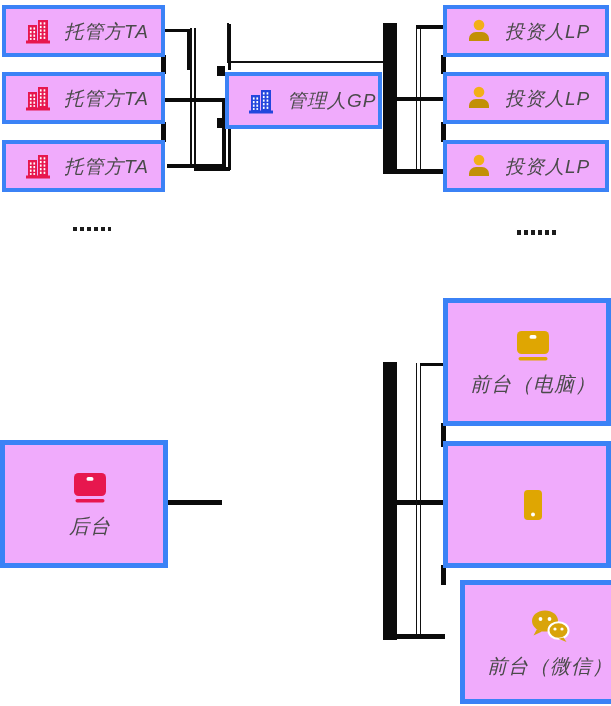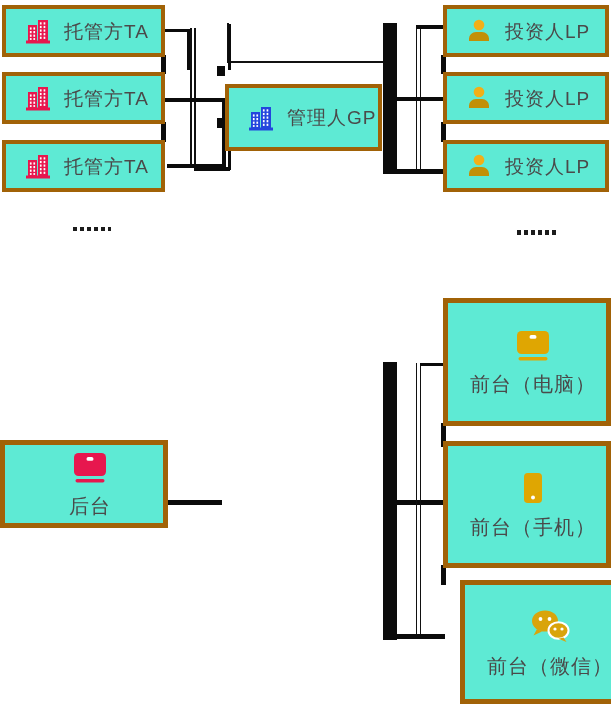--- a/index.html
+++ b/index.html
@@ -1,22 +1,22 @@
 <!DOCTYPE html>
 <html><head>
 <meta charset="utf-8">
 <style>
   html,body{margin:0;padding:0;background:#ffffff;}
   .stage{
     position:relative;width:611px;height:706px;background:#ffffff;overflow:hidden;
     font-family:"Liberation Sans","DejaVu Sans",sans-serif;
   }
   .box{
-    position:absolute;background:#5eead4;border:4px solid #a16207;
-    box-sizing:border-box;display:flex;align-items:center;
+    position:absolute;background:#f0abfc;border:4px solid #3b82f6;
+    box-sizing:border-box;display:flex;align-items:center;font-style:italic;
   }
   .box.h{flex-direction:row;padding-left:19px;gap:13px;}
   .box.v{flex-direction:column;justify-content:center;gap:13px;border-width:5px;padding-left:12px;}
   .label{
     color:#4a4a4a;font-size:19px;letter-spacing:1px;white-space:nowrap;line-height:1;
   }
   .box.v .label{font-size:20px;}
   .line{position:absolute;background:#0b0b0b;}
   .thin{background:#111111;}
   .frag{
@@ -155,21 +155,21 @@
           <rect x="14.9" y="15.1" width="1.7" height="2.2"></rect>
             <rect x="18.6" y="15.1" width="1.7" height="2.2"></rect>
           <rect x="14.9" y="18.7" width="1.7" height="2.2"></rect>
             <rect x="18.6" y="18.7" width="1.7" height="2.2"></rect>
         </g>
       </svg>
     </span>
     <span class="label">托管方TA</span>
   </div>
 
-  <div class="box h" style="left:225px;top:84px;width:157px;height:67px">
+  <div class="box h" style="left:225px;top:72px;width:157px;height:57px">
     <span class="icon">
       <svg width="26" height="26" viewBox="0 0 26 26">
         <rect x="1" y="22.5" width="24" height="3" fill="#2346DD"></rect>
         <rect x="3" y="7" width="9" height="16" fill="#2346DD"></rect>
         <rect x="13" y="2" width="10" height="21" fill="#2346DD"></rect>
         <g fill="#ffffff">
           <rect x="4.9" y="9.4" width="1.7" height="2.2"></rect>
             <rect x="8.4" y="9.4" width="1.7" height="2.2"></rect>
           <rect x="4.9" y="13" width="1.7" height="2.2"></rect>
             <rect x="8.4" y="13" width="1.7" height="2.2"></rect>
@@ -216,21 +216,21 @@
   <div class="box h" style="left:443px;top:140px;width:166px;height:52px">
     <span class="icon">
       <svg width="26" height="26" viewBox="0 0 26 26">
         <circle cx="13" cy="7" r="5.3" fill="#F2AF17"></circle>
         <path d="M3,23 v-2.5 a7,6.5 0 0 1 7,-6.5 h6 a7,6.5 0 0 1 7,6.5 V23 Z" fill="#C29007"></path>
       </svg>
     </span>
     <span class="label">投资人LP</span>
   </div>
 
-  <div class="box v" style="left:0px;top:440px;width:168px;height:88px">
+  <div class="box v" style="left:0px;top:440px;width:168px;height:128px">
     <span class="icon">
       <svg width="38" height="31" viewBox="0 0 38 31">
         <rect x="3" y="1" width="32" height="23" rx="4.5" fill="#E7174E"></rect>
         <rect x="15.5" y="5" width="7" height="3.8" rx="1.9" fill="#ffffff"></rect>
         <rect x="4.5" y="27" width="29" height="3.4" rx="1.7" fill="#E7174E"></rect>
       </svg>
     </span>
     <span class="label">后台</span>
   </div>
 
@@ -246,21 +246,20 @@
     <span class="label">前台（电脑）</span>
   </div>
 
   <div class="box v" style="left:443px;top:441px;width:168px;height:127px">
     <span class="icon">
       <svg width="26" height="32" viewBox="0 0 26 32">
         <rect x="4" y="1" width="18" height="30" rx="3.8" fill="#DFA602"></rect>
         <circle cx="13" cy="25.5" r="2" fill="#ffffff"></circle>
       </svg>
     </span>
-    <span class="label">前台（手机）</span>
   </div>
 
   <div class="box v" style="left:460px;top:580px;width:168px;height:124px">
     <span class="icon">
       <svg width="40" height="34" viewBox="0 0 40 34">
         <ellipse cx="15" cy="12" rx="13" ry="10.5" fill="#D9A40B"></ellipse>
         <path d="M7,20 L3.5,26.5 L12,22.5 Z" fill="#D9A40B"></path>
         <circle cx="10.5" cy="10" r="1.9" fill="#ffffff"></circle>
         <circle cx="19.5" cy="10" r="1.9" fill="#ffffff"></circle>
         <ellipse cx="28.5" cy="21.5" rx="10" ry="8.3" fill="#D9A40B" stroke="#ffffff" stroke-width="2"></ellipse>

